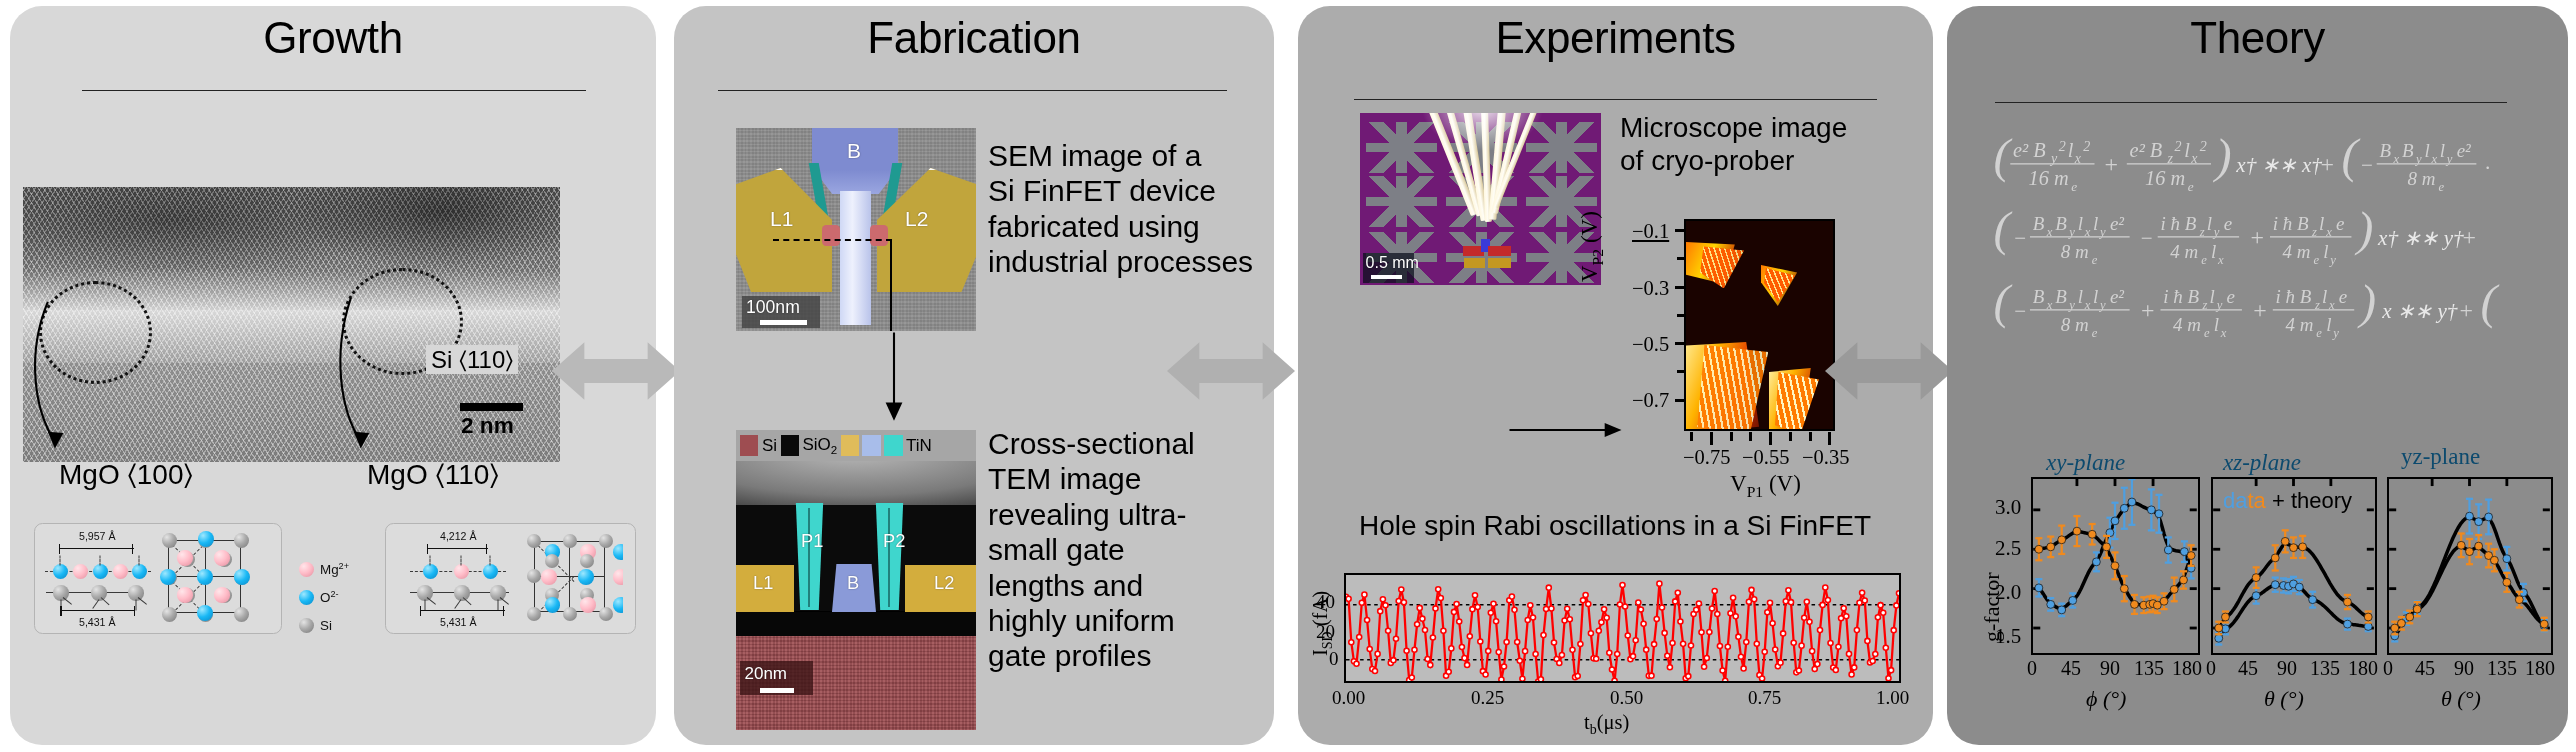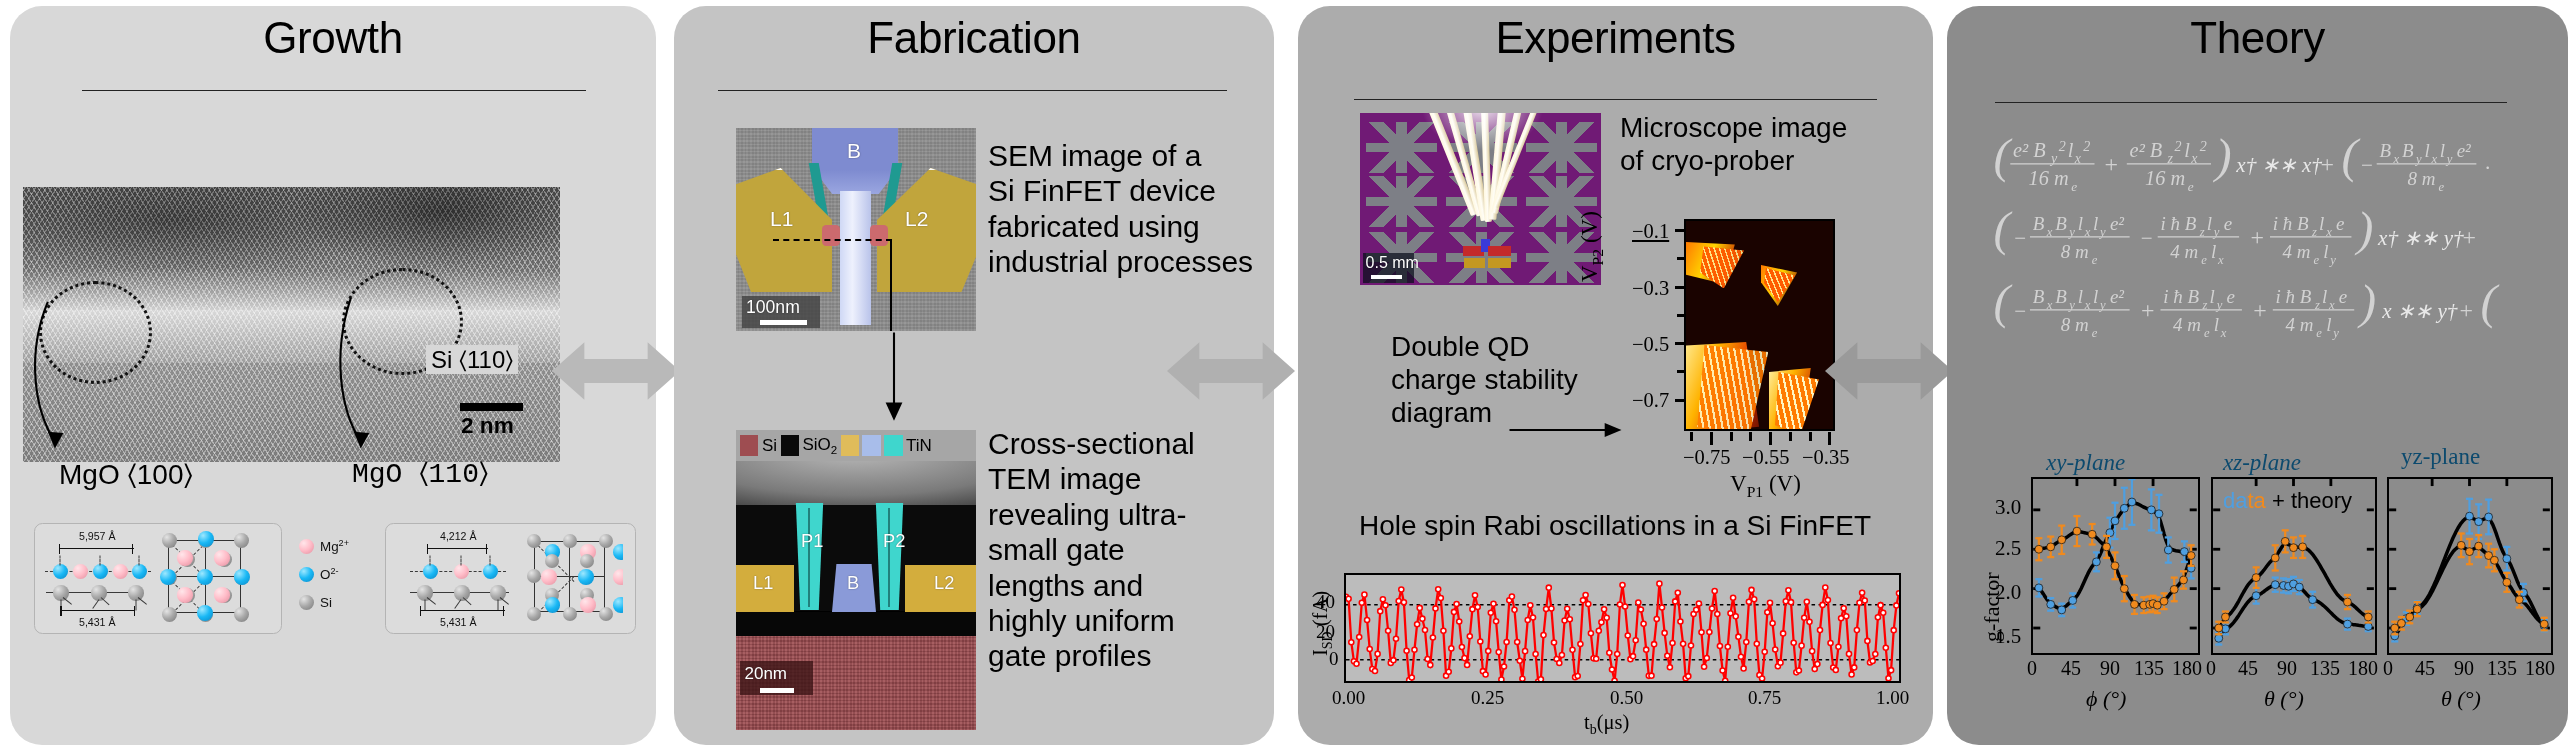--- a/index.html
+++ b/index.html
@@ -176,21 +176,21 @@
   <div class="lbl-w" style="left:461px; top:413px; font-size:22.6px; font-weight:bold; color:#000; text-shadow:none;">2 nm</div>
 
   <svg style="position:absolute; left:14px; top:282px; width:437px; height:226px;" viewBox="0 0 620 320" width="437" height="226">
     <path d="M 48 28 C 18 100, 28 180, 58 226" stroke="#000" stroke-width="3" fill="none"></path>
     <polygon points="58,236 48,212 70,214" fill="#000"></polygon>
     <path d="M 478 22 C 452 100, 462 180, 492 226" stroke="#000" stroke-width="3" fill="none"></path>
     <polygon points="492,236 482,212 504,214" fill="#000"></polygon>
   </svg>
 
   <div class="txt" style="left:59px; top:458px; font-size:28px;">MgO 〈100〉</div>
-  <div class="txt" style="left:352px; top:458px; font-size:28px;font-family:Liberation Mono, monospace;">MgO 〈110〉</div>
+  <div class="txt" style="left:367px; top:458px; font-size:28px;">MgO 〈110〉</div>
 
   <div class="xtal" style="left:34px; top:523px; width:248px; height:111px;">
 
     <div class="dimlab" style="left:44px; top:5.6px;">5,957 Å</div>
     <div class="dimline" style="left:24px; top:24px; width:75px;"></div>
     <div class="dimcap" style="left:24px; top:20px; height:10px;"></div>
     <div class="dimcap" style="left:97px; top:20px; height:10px;"></div>
 
     <div class="bondd" style="left:10px; top:47px; width:106px;"></div>
     <div class="atom o" style="left:18.3px; top:40px; width:15px; height:15px;"></div>
@@ -243,21 +243,21 @@
       <div class="atom si" style="left:56px; top:54px; width:15px; height:15px;"></div>
       <div class="atom mg" style="left:16px; top:53px; width:15.5px; height:15.5px;"></div>
       <div class="atom mg" style="left:53px; top:53px; width:15.5px; height:15.5px;"></div>
       <div class="atom si" style="left:0.7px; top:73px; width:15px; height:15px;"></div>
       <div class="atom si" style="left:37px; top:73px; width:15px; height:15px;"></div>
       <div class="atom si" style="left:73px; top:73px; width:15px; height:15px;"></div>
       <div class="atom o" style="left:36px; top:71px; width:16px; height:16px;"></div>
     </div>
   </div>
 
-  <div style="position:absolute; left:299px; top:536px; width:78px; height:92px;">
+  <div style="position:absolute; left:299px; top:559px; width:78px; height:92px;">
     <div class="atom mg" style="left:0; top:2.8px; width:15px; height:15px;"></div>
     <div class="legrow" style="left:21px; top:2.1px;">
       <span>Mg</span><sup>2+</sup>
     </div>
     <div class="atom o" style="left:0; top:31px; width:15px; height:15px;"></div>
     <div class="legrow" style="left:21px; top:30px;">
       <span>O</span><sup>2-</sup>
     </div>
     <div class="atom si" style="left:0; top:59px; width:15px; height:15px;"></div>
     <div class="legrow" style="left:21px; top:59px;">Si</div>
@@ -513,23 +513,20 @@
                 background:radial-gradient(60% 80% at 50% 0%, rgba(255,255,255,.92), rgba(255,255,255,0) 72%);"></div>
 
     <div style="position:absolute; left:2.8px; top:140px; width:51px; height:30px; background:rgba(10,14,28,.72);"></div>
     <div class="lbl-w" style="left:5.6px; top:141px; font-size:16px;">0.5 mm</div>
     <div style="position:absolute; left:11.3px; top:162px; width:31px; height:4.2px; background:#fff;"></div>
   </div>
 
   <div class="txt" style="left:1620px; top:111px; width:254px; font-size:28px;">Microscope image
 of cryo-prober</div>
 
-  <div class="txt" style="left:1391px; top:330px; width:205px; font-size:28px;">Double QD
-charge stability
-diagram</div>
   <svg style="position:absolute; left:1509px; top:416px; width:120px; height:28px;" viewBox="0 0 170 40" width="120" height="28">
     <line x1="0" y1="20" x2="140" y2="20" stroke="#000" stroke-width="3"></line>
     <polygon points="160,20 136,10 136,30" fill="#000"></polygon>
   </svg>
 
   <div class="csd" style="left:1684px; top:219px; width:151px; height:212px; border:2.1px solid #000;">
     <div style="position:absolute;left:0;top:21px;width:61px;height:42px;
       background:linear-gradient(115deg,#ff7a00,#ffd400 38%,#c22d00 72%,#1a0300 100%);
       clip-path:polygon(0 0,80% 6%,62% 100%,0 78%);"></div>
     <div style="position:absolute;left:14px;top:25.4px;width:44px;height:42px;

